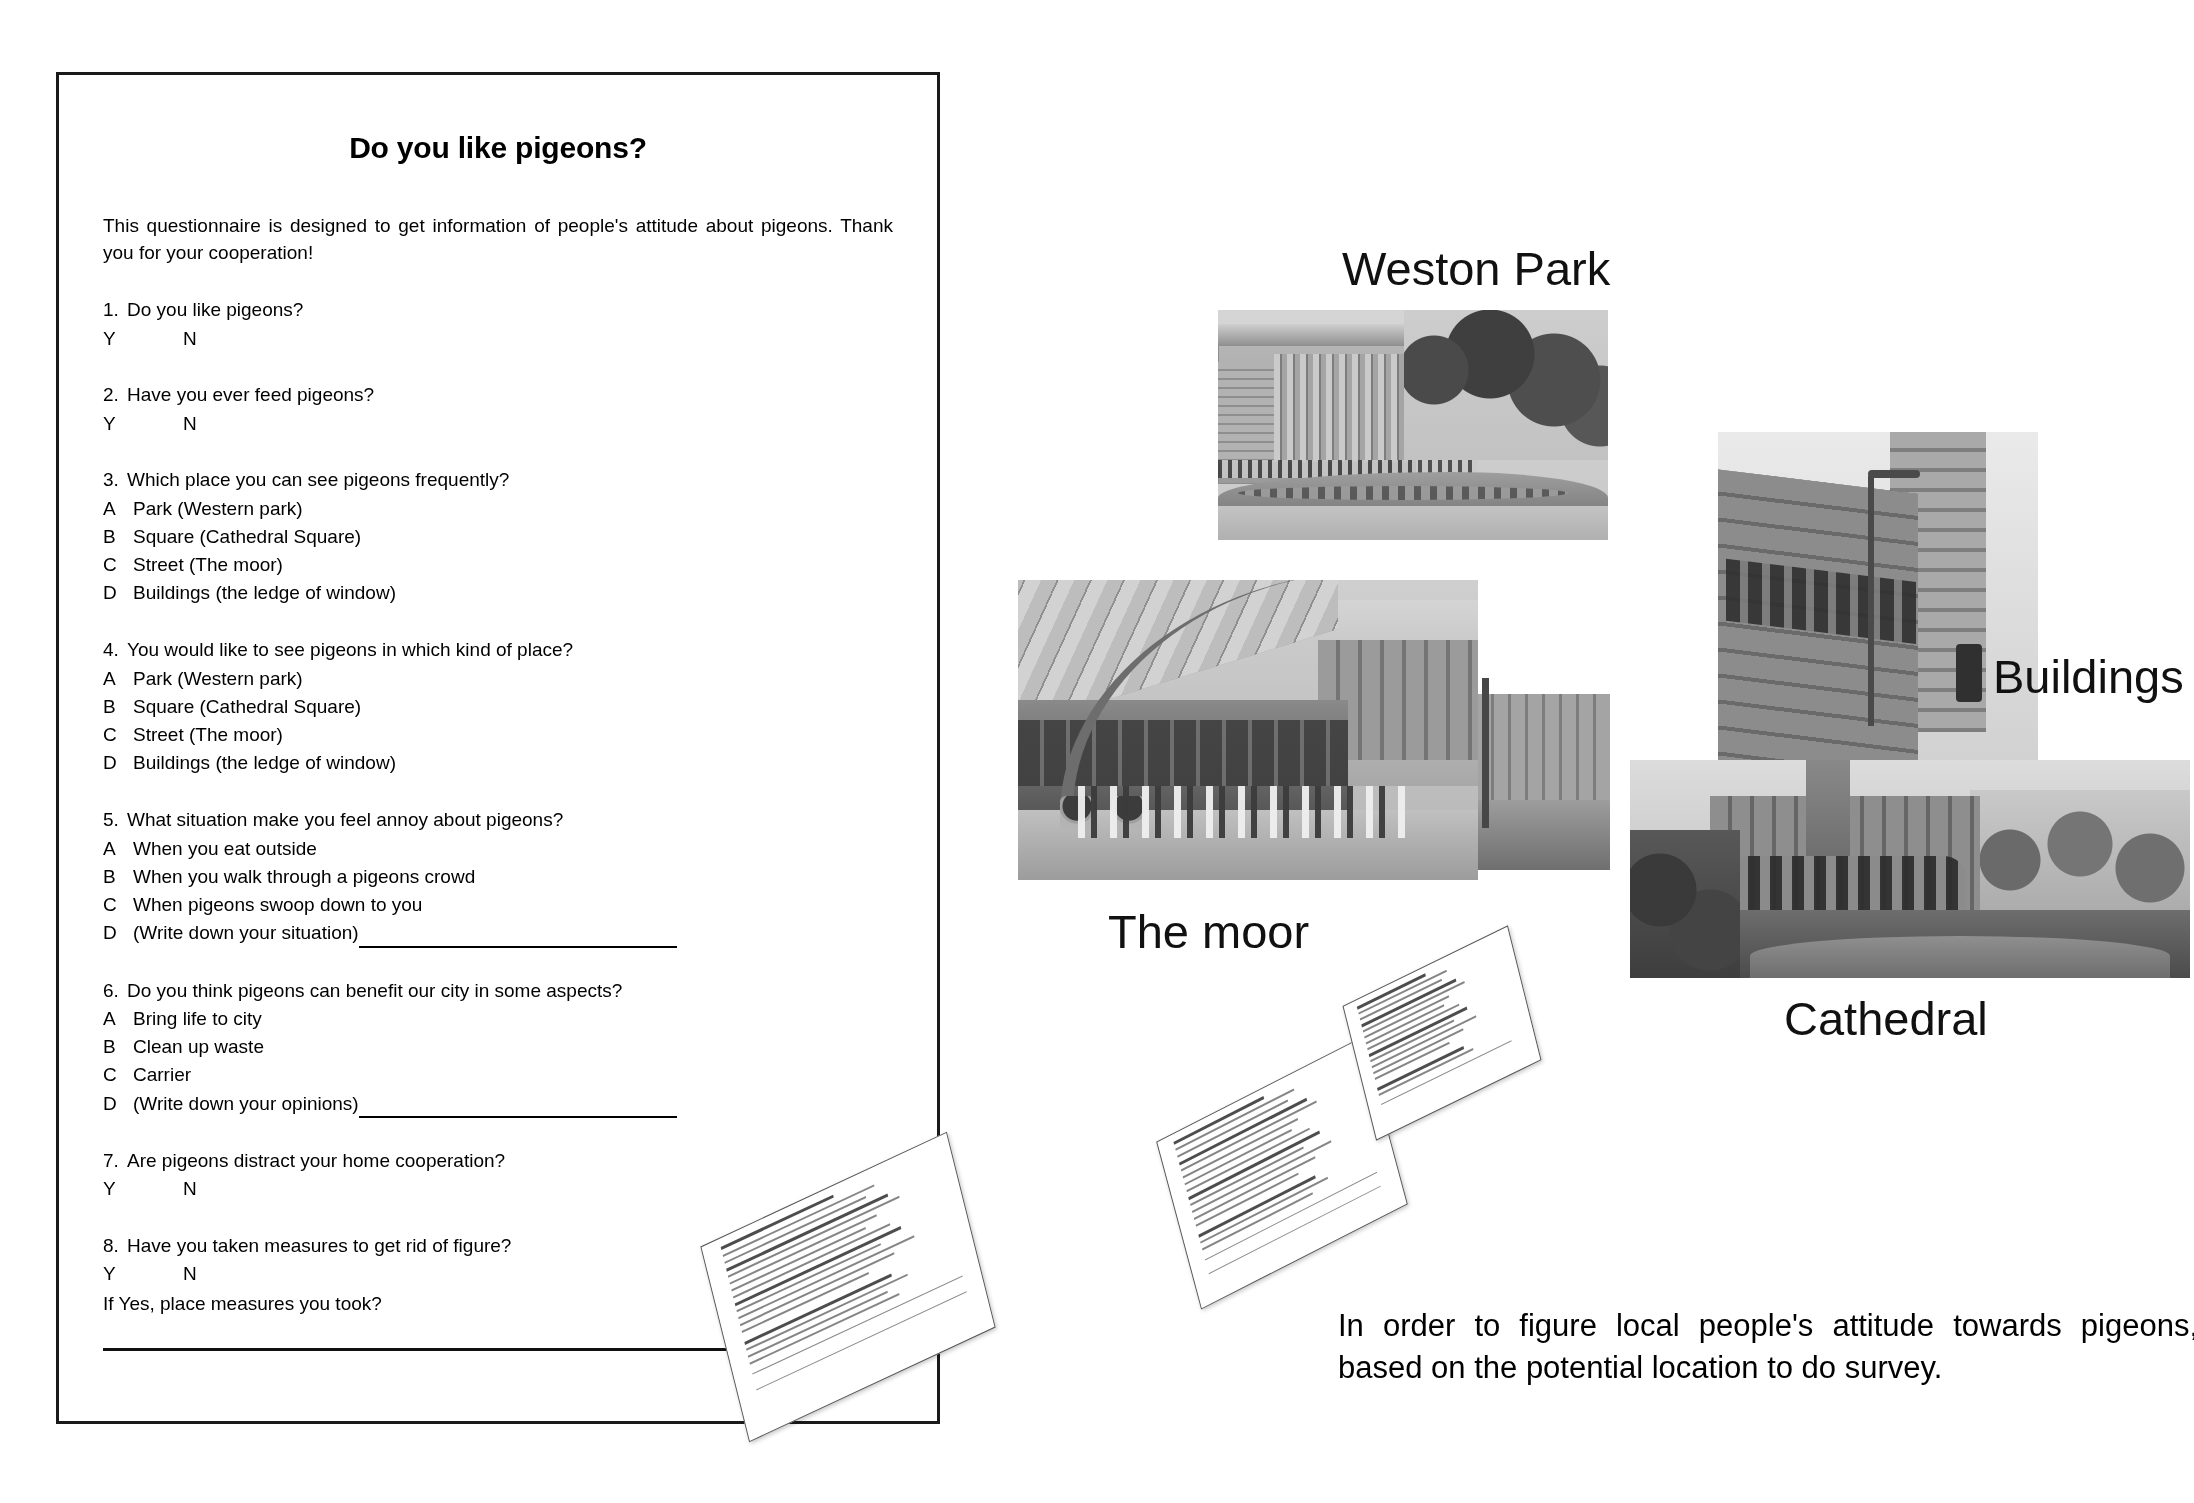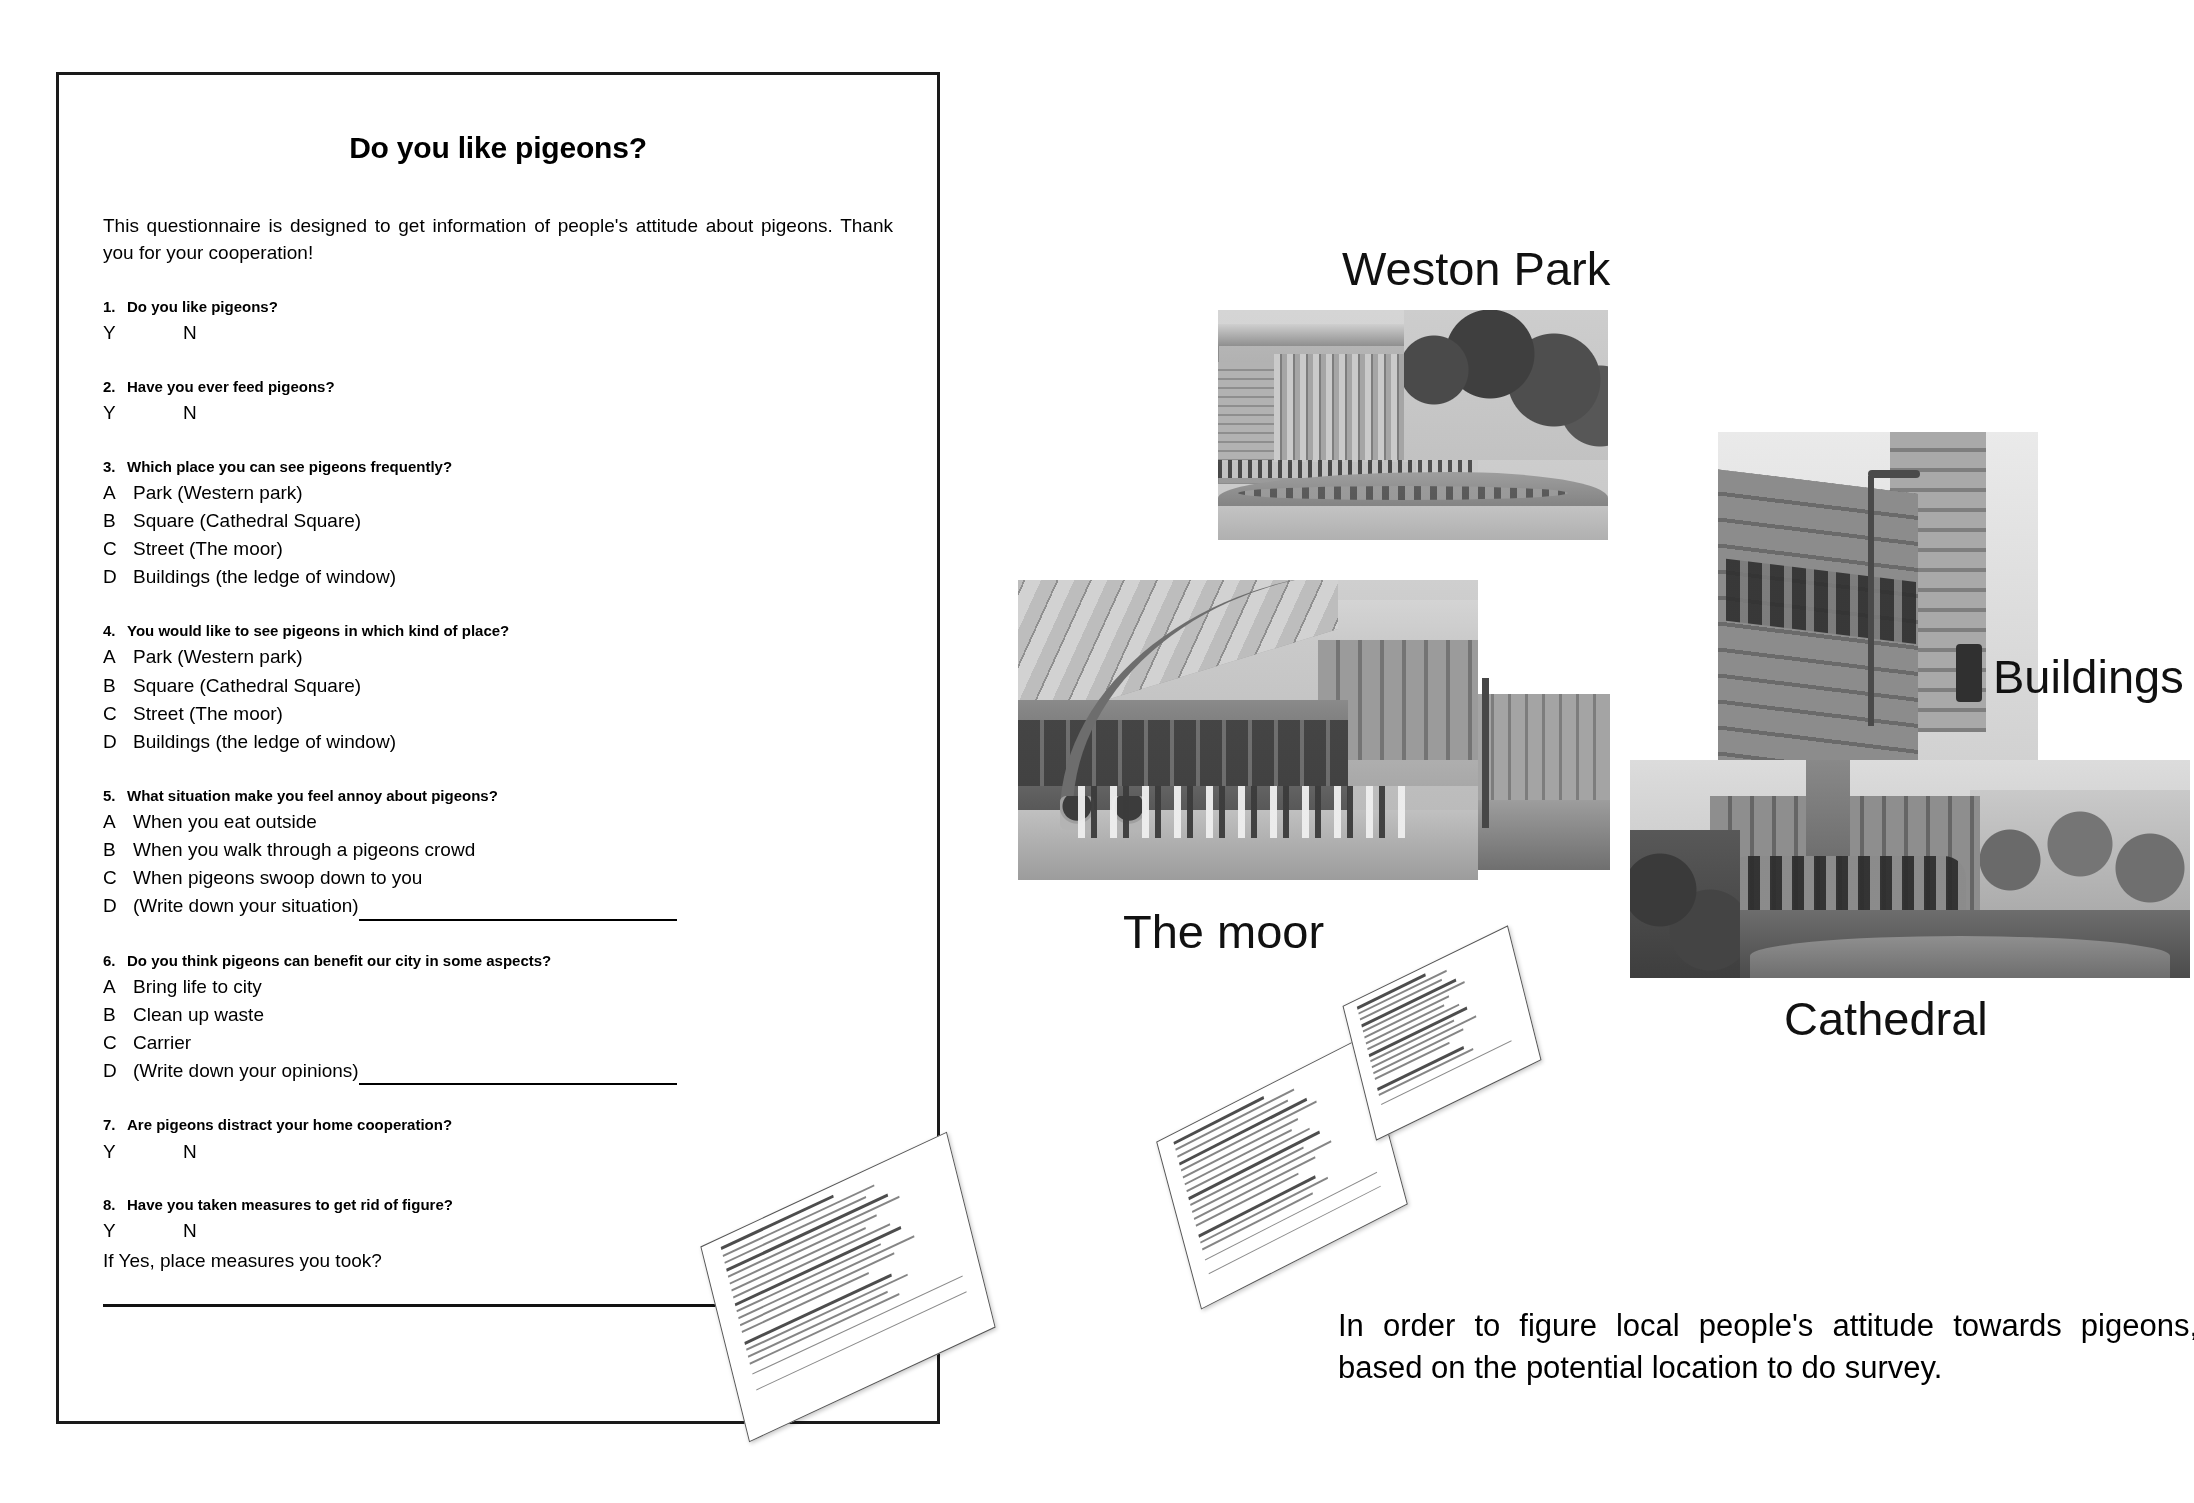--- a/index.html
+++ b/index.html
@@ -32,22 +32,22 @@
     letter-spacing: -0.2px;
   }
   #q-intro {
     margin: 48px 44px 0 44px;
     font-size: 19px;
     line-height: 1.42;
     text-align: justify;
   }
   .q-block { margin: 30px 44px 0 44px; }
   .q-head {
-    font-size: 15px;
-    font-weight: bold;
+    font-size: 19px;
+    font-weight: normal;
     line-height: 1.35;
     margin-bottom: 2px;
   }
   .q-head .qnum { display:inline-block; min-width: 24px; }
   .yn-row {
     font-size: 19px;
     line-height: 1.45;
     margin-top: 2px;
   }
   .yn-row .yn-y { display:inline-block; width: 80px; }
@@ -304,21 +304,21 @@
   .collage-label {
     position: absolute;
     font-size: 47px;
     line-height: 1;
     color: #111;
     white-space: nowrap;
     z-index: 20;
   }
   #label-weston   { left: 1342px; top: 245px; }
   #label-buildings{ left: 1993px; top: 653px; }
-  #label-moor     { left: 1108px; top: 908px; margin-left: 15px; }
+  #label-moor     { left: 1108px; top: 908px; }
   #label-cathedral{ left: 1784px; top: 995px; }
 
   
   .paper {
     position: absolute;
     background: #ffffff;
     border: 1px solid #555;
     box-shadow: 1px 2px 4px rgba(0,0,0,.22);
     z-index: 18;
     overflow: hidden;

